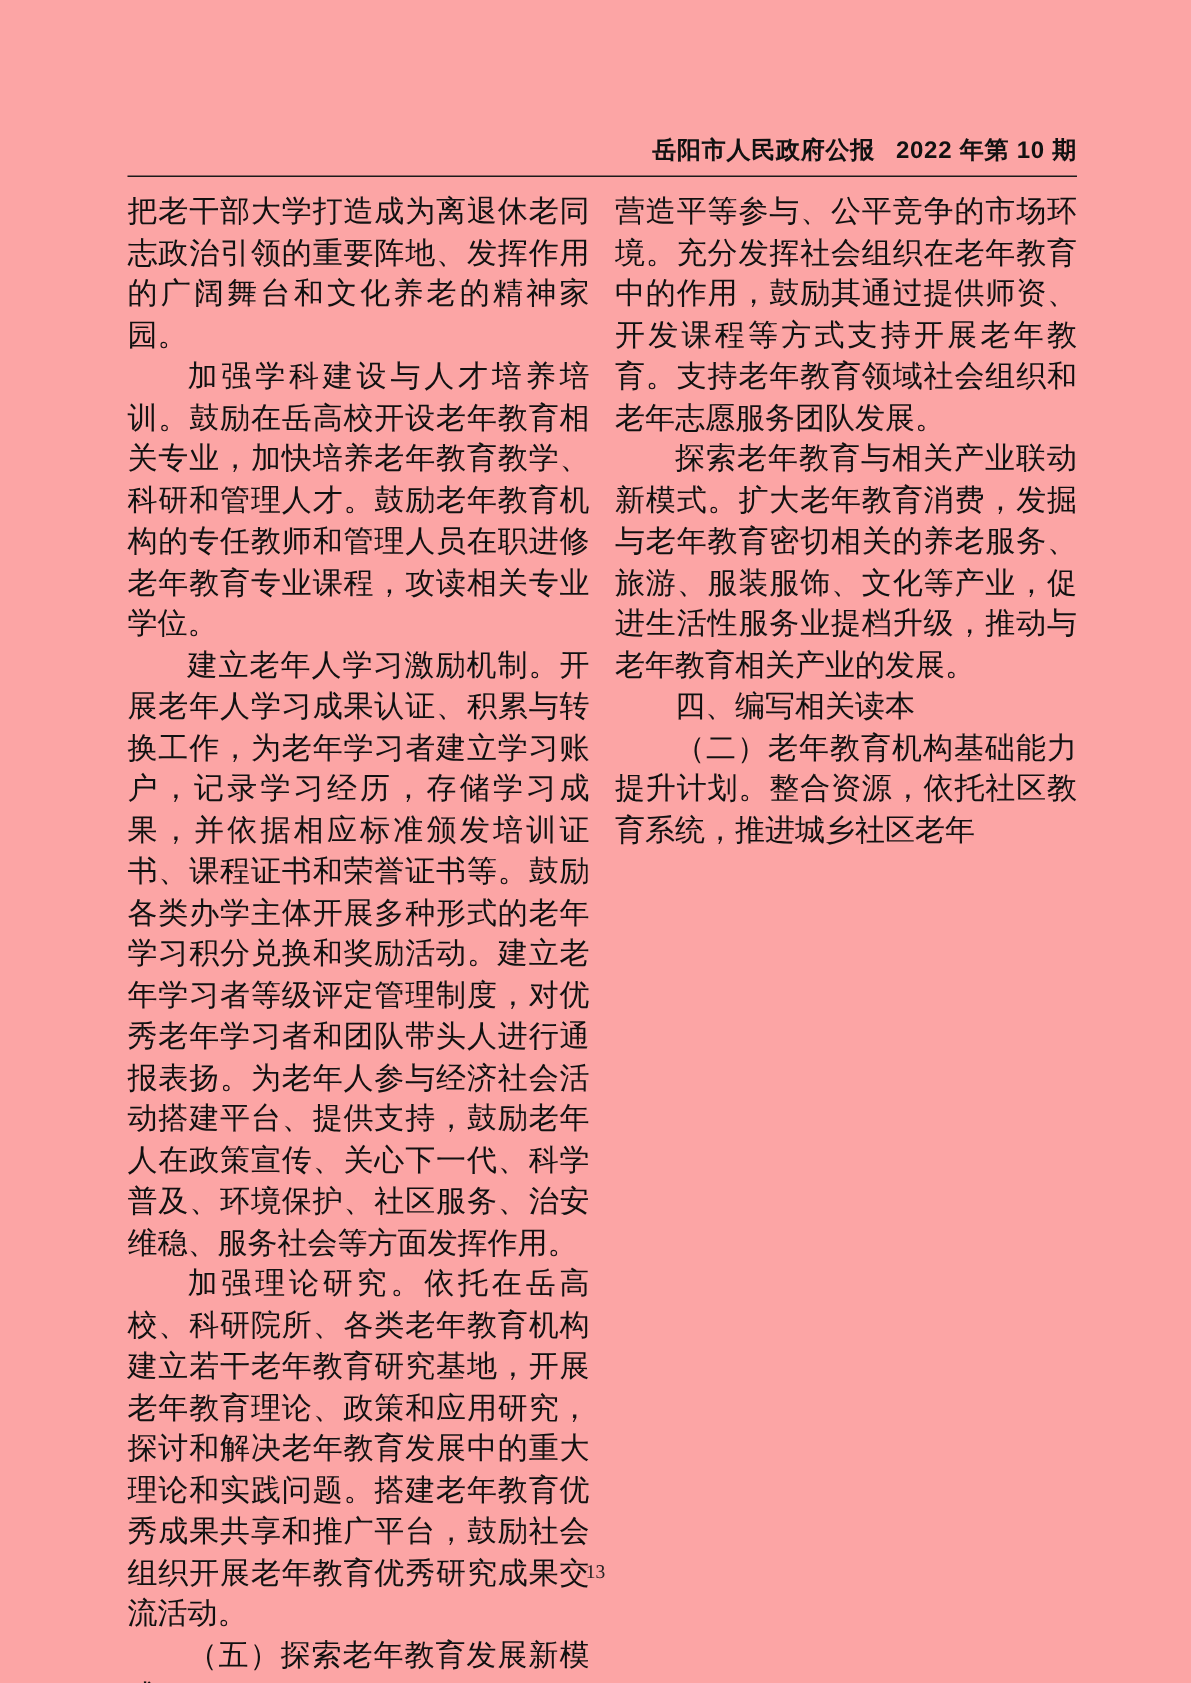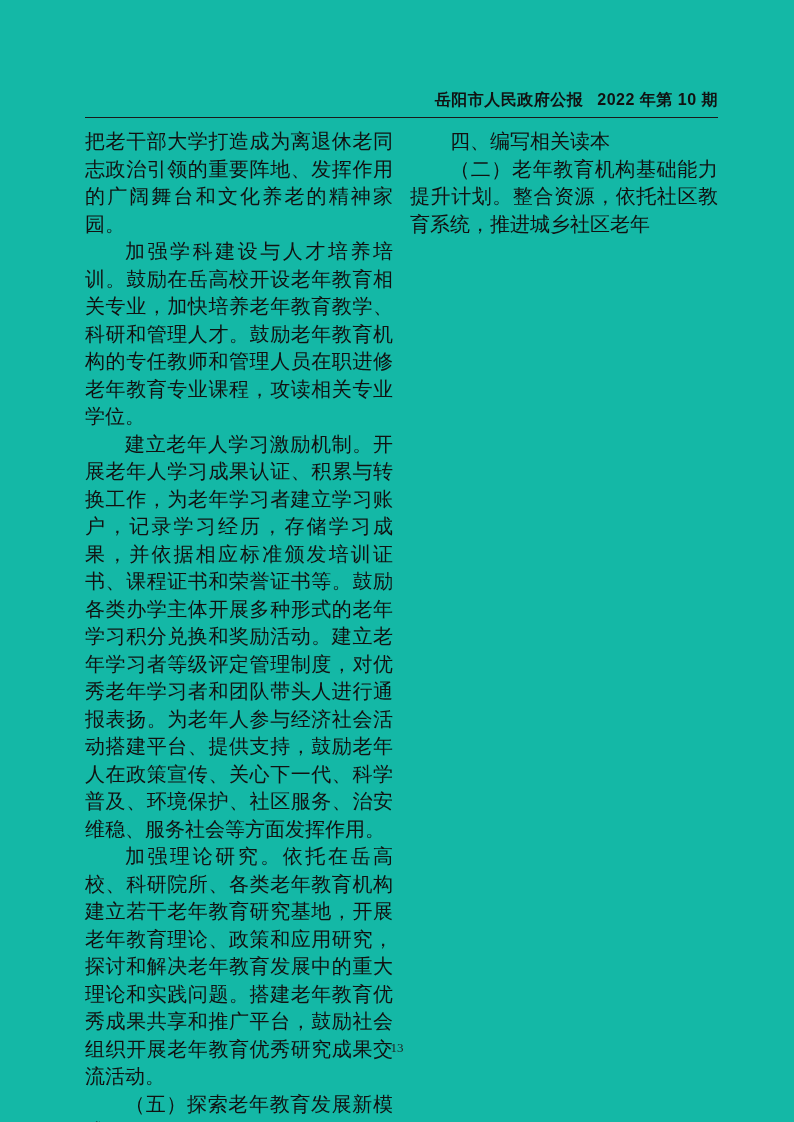--- a/index.html
+++ b/index.html
@@ -1,20 +1,20 @@
 <!DOCTYPE html>
 <html><head>
 <meta charset="utf-8">
 <style>
   html,body{margin:0;padding:0;background:#e9e9e9;}
   .page{
     position:relative;
     width:794px;height:1122px;
     margin:0 auto;
-    background:#14b8a6;
+    background:#fca5a5;
     box-sizing:border-box;
     font-family:"Liberation Serif","DejaVu Serif",serif;
     color:#111;
     overflow:hidden;
   }
   .header{
     position:absolute;
     top:90px;left:85px;right:76px;
     text-align:right;
     font-family:"Liberation Sans","DejaVu Sans",sans-serif;
@@ -70,20 +70,22 @@
 
   <div class="columns">
     <div class="col" id="col-left">
         <p class="no-indent">把老干部大学打造成为离退休老同志政治引领的重要阵地、发挥作用的广阔舞台和文化养老的精神家园。</p>
         <p class="indent">加强学科建设与人才培养培训。鼓励在岳高校开设老年教育相关专业，加快培养老年教育教学、科研和管理人才。鼓励老年教育机构的专任教师和管理人员在职进修老年教育专业课程，攻读相关专业学位。</p>
         <p class="indent">建立老年人学习激励机制。开展老年人学习成果认证、积累与转换工作，为老年学习者建立学习账户，记录学习经历，存储学习成果，并依据相应标准颁发培训证书、课程证书和荣誉证书等。鼓励各类办学主体开展多种形式的老年学习积分兑换和奖励活动。建立老年学习者等级评定管理制度，对优秀老年学习者和团队带头人进行通报表扬。为老年人参与经济社会活动搭建平台、提供支持，鼓励老年人在政策宣传、关心下一代、科学普及、环境保护、社区服务、治安维稳、服务社会等方面发挥作用。</p>
         <p class="indent">加强理论研究。依托在岳高校、科研院所、各类老年教育机构建立若干老年教育研究基地，开展老年教育理论、政策和应用研究，探讨和解决老年教育发展中的重大理论和实践问题。搭建老年教育优秀成果共享和推广平台，鼓励社会组织开展老年教育优秀研究成果交流活动。</p>
         <p class="indent">（五）探索老年教育发展新模式</p>
       </div>
     <div class="col" id="col-right">
+        <p class="no-indent">营造平等参与、公平竞争的市场环境。充分发挥社会组织在老年教育中的作用，鼓励其通过提供师资、开发课程等方式支持开展老年教育。支持老年教育领域社会组织和老年志愿服务团队发展。</p>
+        <p class="indent">探索老年教育与相关产业联动新模式。扩大老年教育消费，发掘与老年教育密切相关的养老服务、旅游、服装服饰、文化等产业，促进生活性服务业提档升级，推动与老年教育相关产业的发展。</p>
         <p class="indent">四、编写相关读本</p>
         <p class="indent">（二）老年教育机构基础能力提升计划。整合资源，依托社区教育系统，推进城乡社区老年</p>
       </div>
   </div>
 
   <div class="page-number">13</div>
 
 </div>
 
 </body></html>

